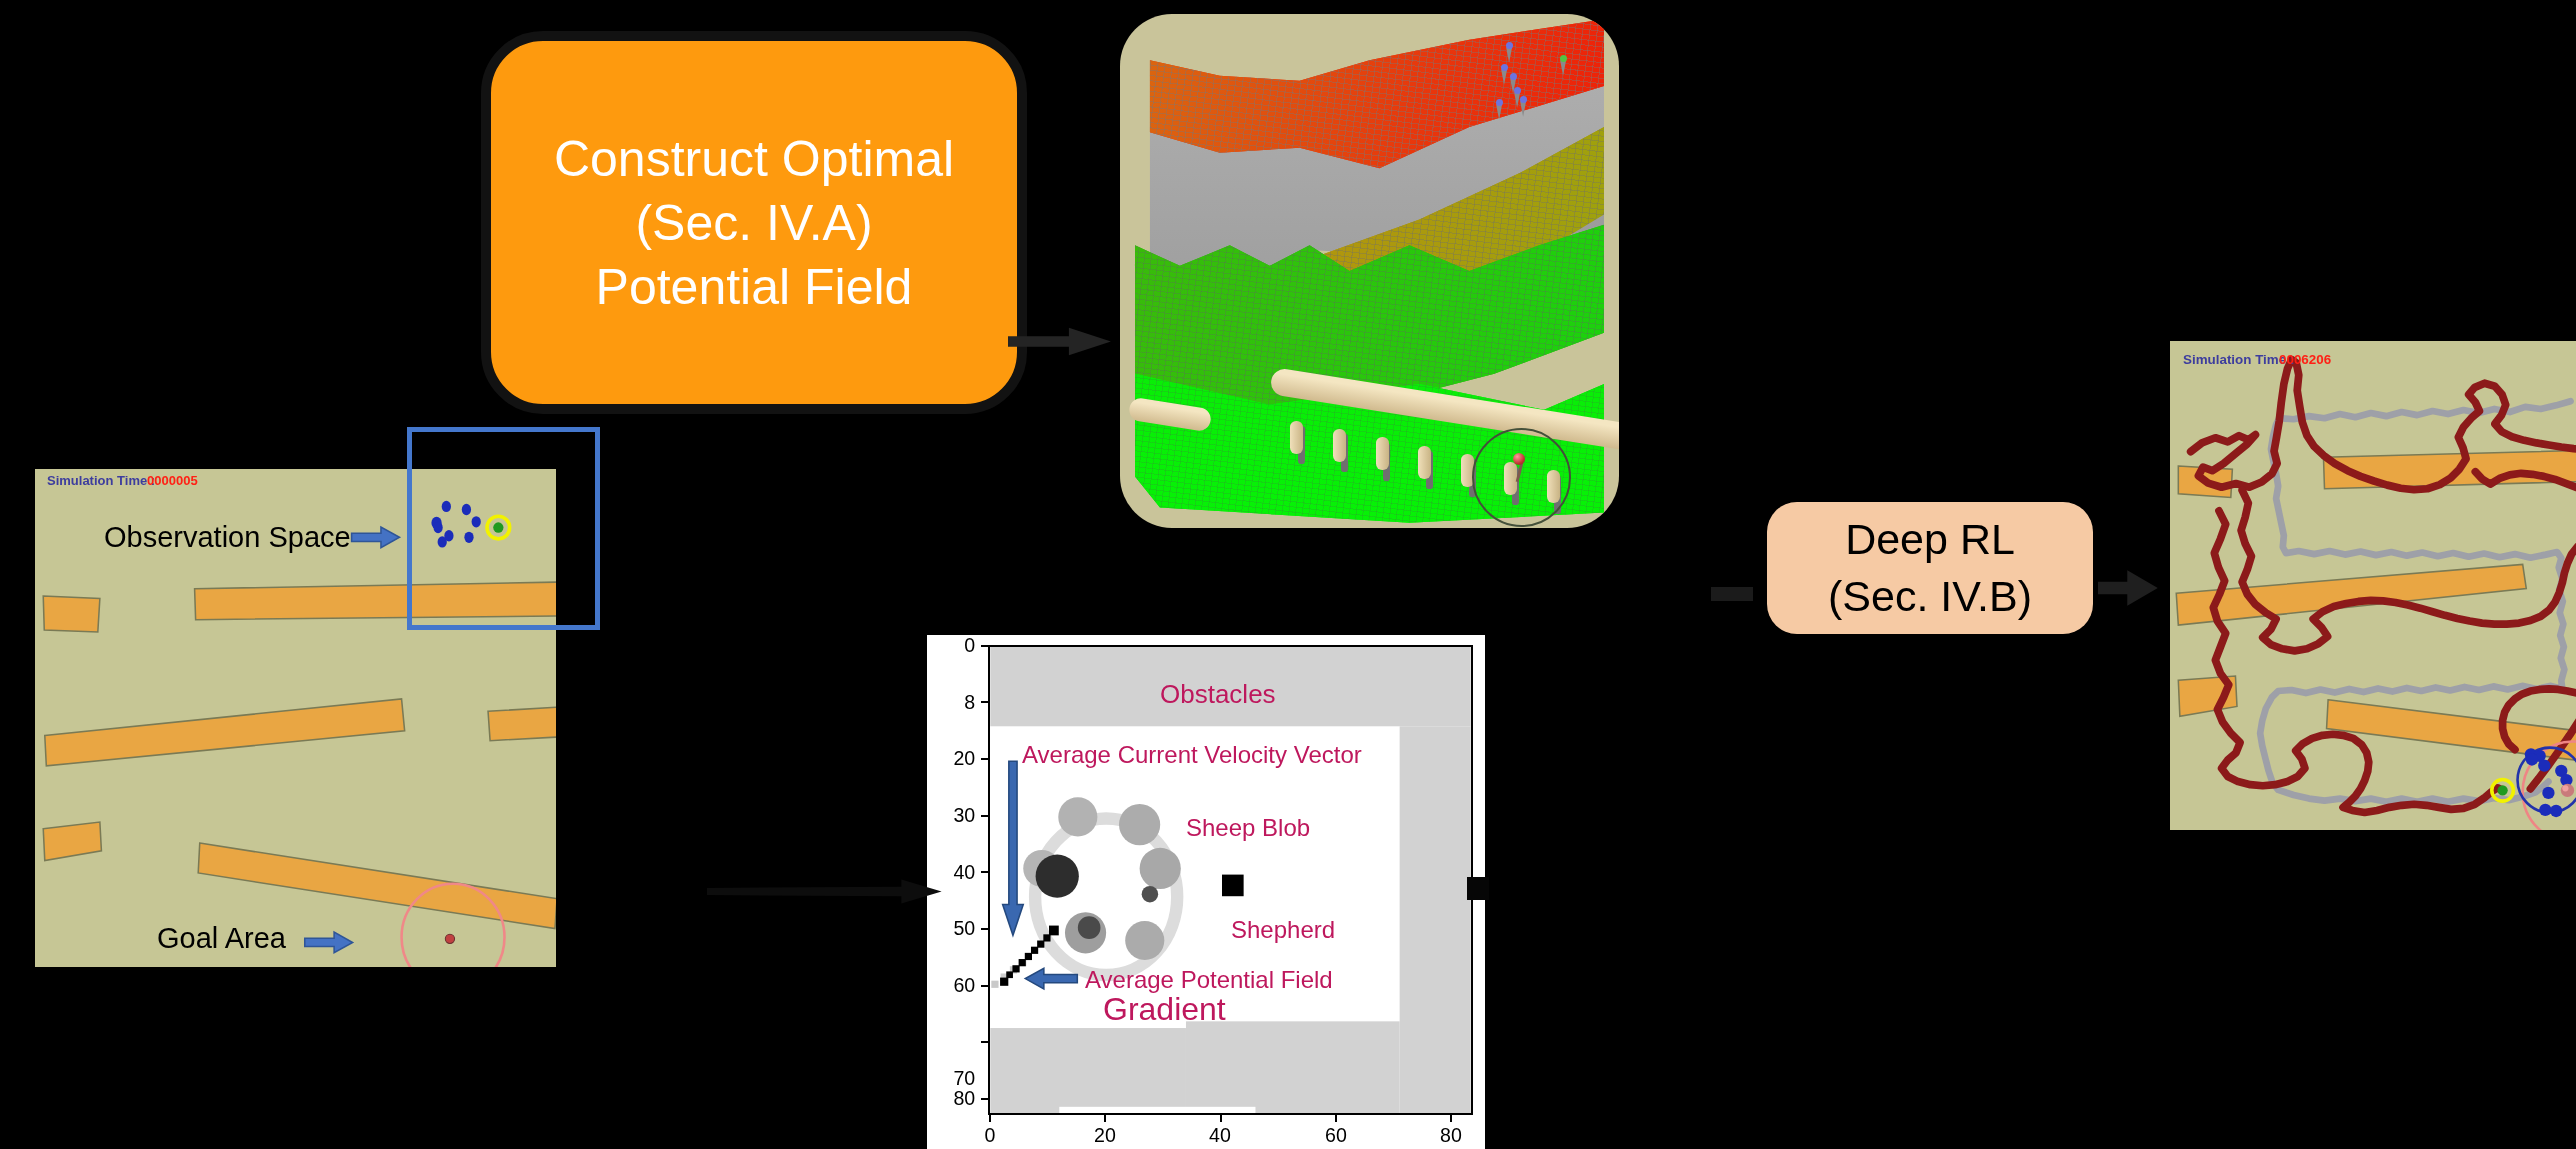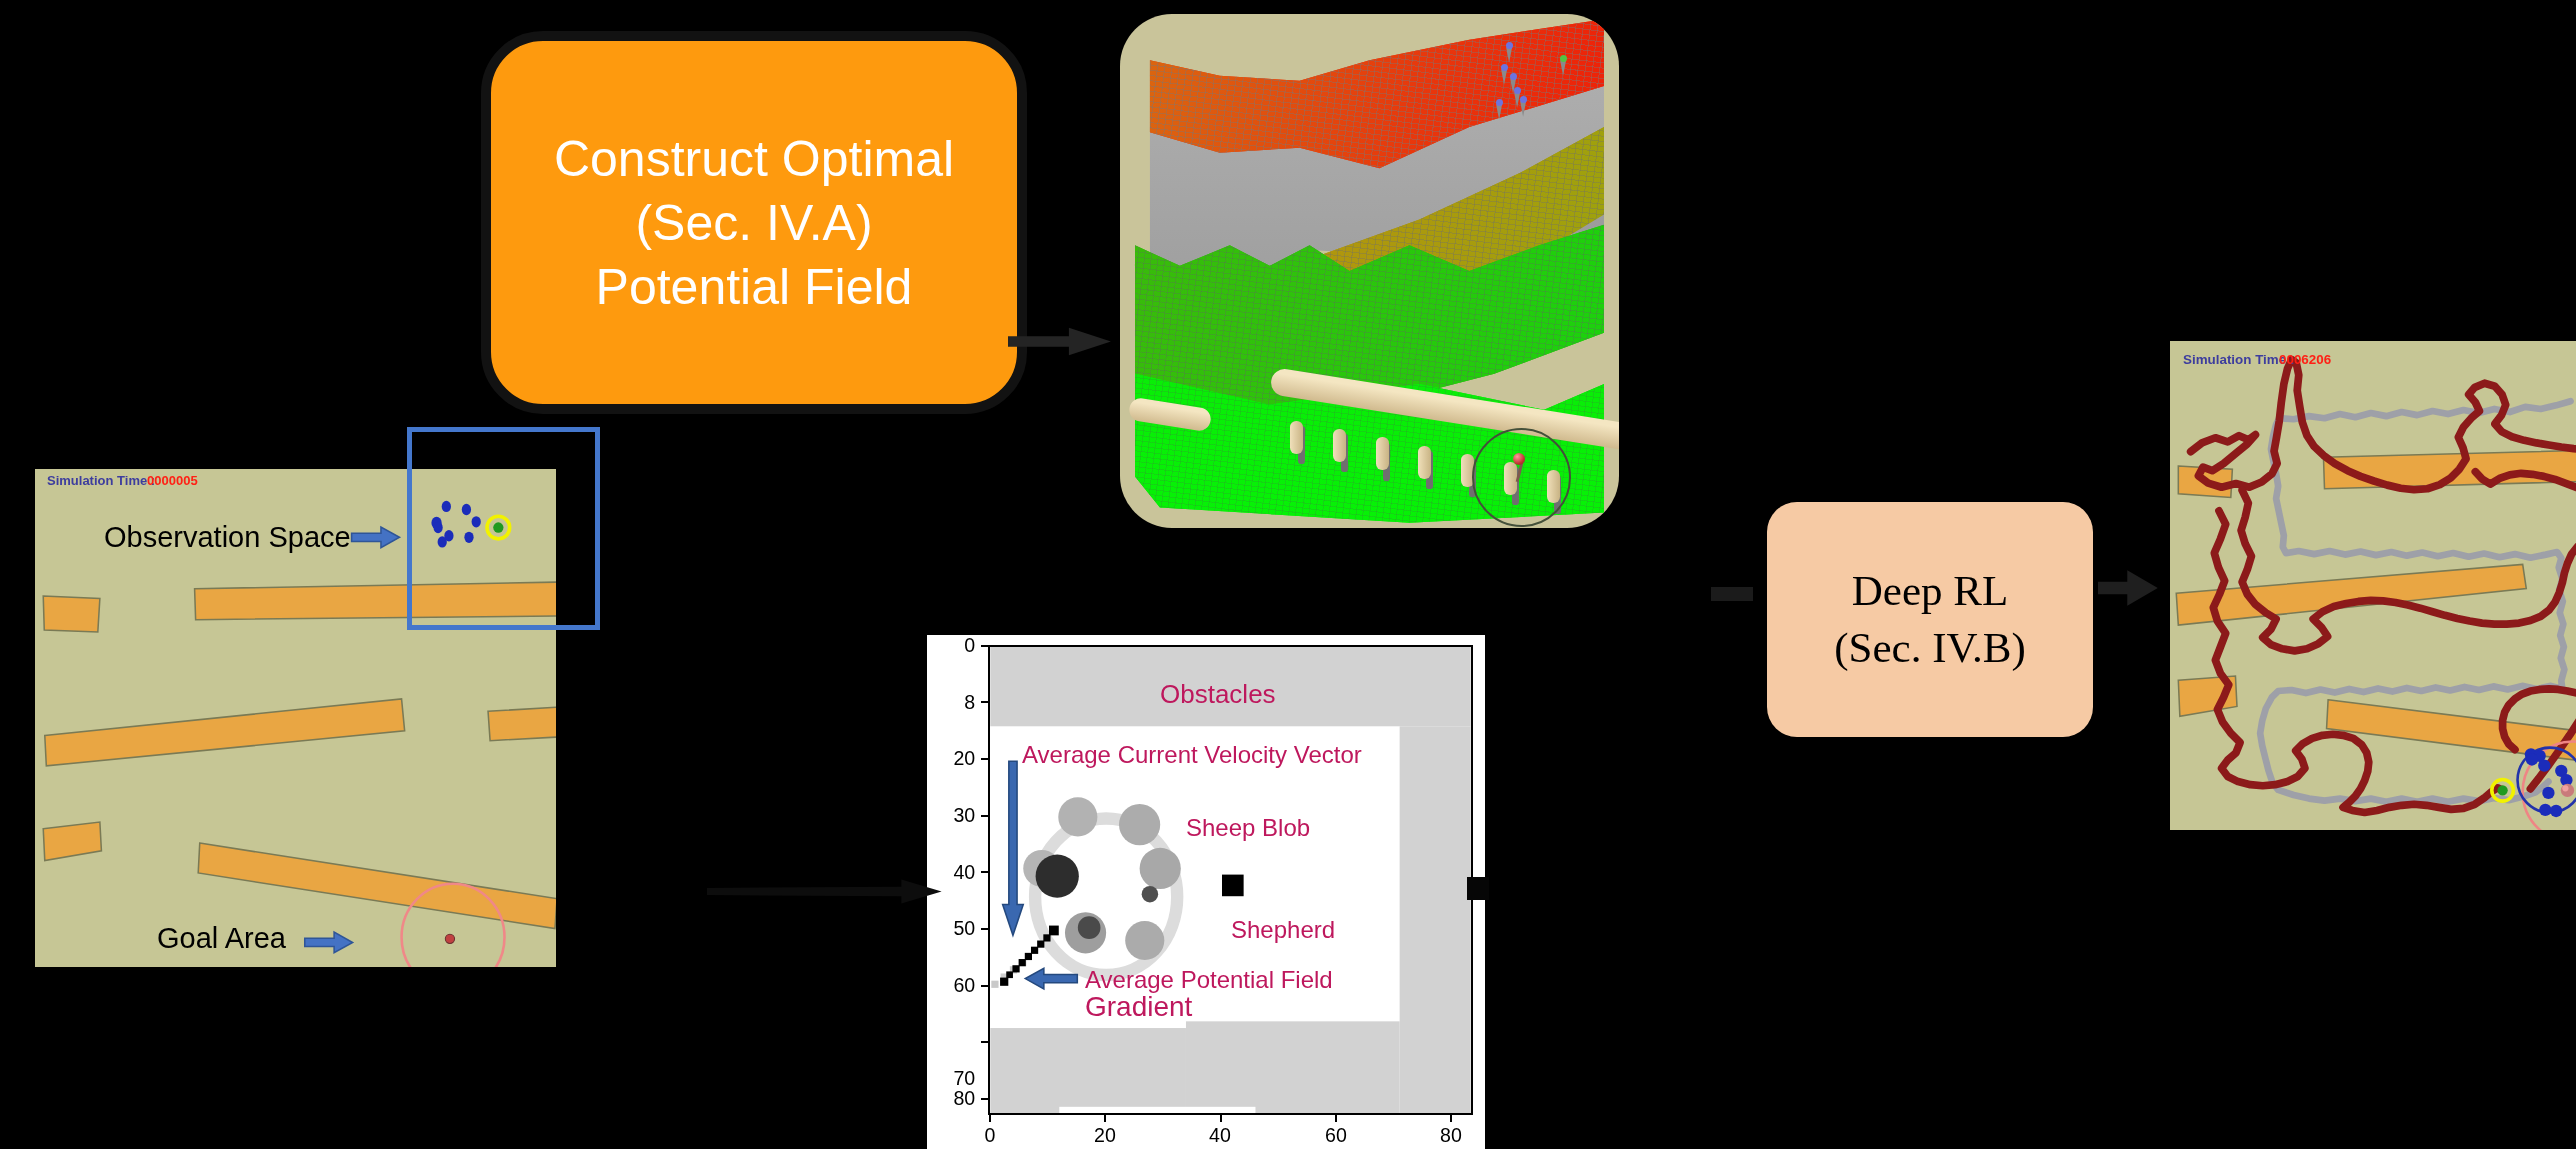--- a/index.html
+++ b/index.html
@@ -10,22 +10,22 @@
   .sim-panel{position:absolute;background:#c6c695;overflow:hidden;}
   .sim-time{position:absolute;font-weight:bold;color:#3d3d9e;white-space:pre;}
   .sim-val{position:absolute;font-weight:bold;color:#ff2015;white-space:pre;}
   .panel-label{position:absolute;color:#000;white-space:pre;}
   
   .flow-box{position:absolute;display:flex;align-items:center;justify-content:center;
             text-align:center;}
   #box1{left:481px;top:31px;width:526px;height:363px;background:#fe9a0e;
         border:10.3px solid #121212;border-radius:62px;color:#fff;
         font-size:50px;line-height:1.28;}
-  #box2{left:1767px;top:502px;width:326px;height:235px;background:#f6caa4;
-        border-radius:30px;color:#000;font-size:43px;line-height:1.32;font-family:Liberation Serif, serif;}
+  #box2{left:1767px;top:502px;width:326px;height:132px;background:#f6caa4;
+        border-radius:30px;color:#000;font-size:43px;line-height:1.32;}
   
   .dark-arrow{position:absolute;}
   .dark-arrow svg{display:block;width:100%;height:100%;}
   
   #obs-rect{left:407px;top:427px;width:183px;height:193px;border:5.7px solid #4477cc;}
   
   #figure{left:927px;top:635px;width:558px;height:515px;background:#fff;}
   #axes{position:absolute;left:61px;top:9.8px;width:485px;height:470px;
         border:2.1px solid #000;box-sizing:border-box;}
   .tick-label{position:absolute;color:#000;font-size:19.6px;}
@@ -241,21 +241,21 @@
 
       <path d="M36,222 L52,222 L52,500 L64,500 L44,560 L24,500 L36,500 Z" fill="#3a68b0" stroke="#24497e" stroke-width="3"></path>
       <path d="M169,636 L104,636 L104,624 L68,644 L104,664 L104,652 L169,652 Z" fill="#3a68b0" stroke="#24497e" stroke-width="3"></path>
     </svg>
 
     <div class="plot-text" style="left:170px;top:32px;font-size:26px;">Obstacles</div>
     <div class="plot-text" style="left:32px;top:94px;font-size:24px;">Average Current Velocity Vector</div>
     <div class="plot-text" style="left:196px;top:167px;font-size:24px;">Sheep Blob</div>
     <div class="plot-text" style="left:241px;top:269px;font-size:24px;">Shepherd</div>
     <div class="plot-text" style="left:95px;top:319px;font-size:24px;">Average Potential Field</div>
-    <div class="plot-text" style="left:95px;top:344px;font-size:28px;">Gradient</div>
+    <div class="plot-text" style="left:113px;top:344px;font-size:32px;">Gradient</div>
   </div>
 
   <div class="tickmark" style="left:54px;top:9.8px;width:7.2px;height:2.1px;"></div>
   <div class="tickmark" style="left:54px;top:66px;width:7.2px;height:2.1px;"></div>
   <div class="tickmark" style="left:54px;top:123px;width:7.2px;height:2.1px;"></div>
   <div class="tickmark" style="left:54px;top:180px;width:7.2px;height:2.1px;"></div>
   <div class="tickmark" style="left:54px;top:236px;width:7.2px;height:2.1px;"></div>
   <div class="tickmark" style="left:54px;top:293px;width:7.2px;height:2.1px;"></div>
   <div class="tickmark" style="left:54px;top:350px;width:7.2px;height:2.1px;"></div>
   <div class="tickmark" style="left:54px;top:406px;width:7.2px;height:2.1px;"></div>

